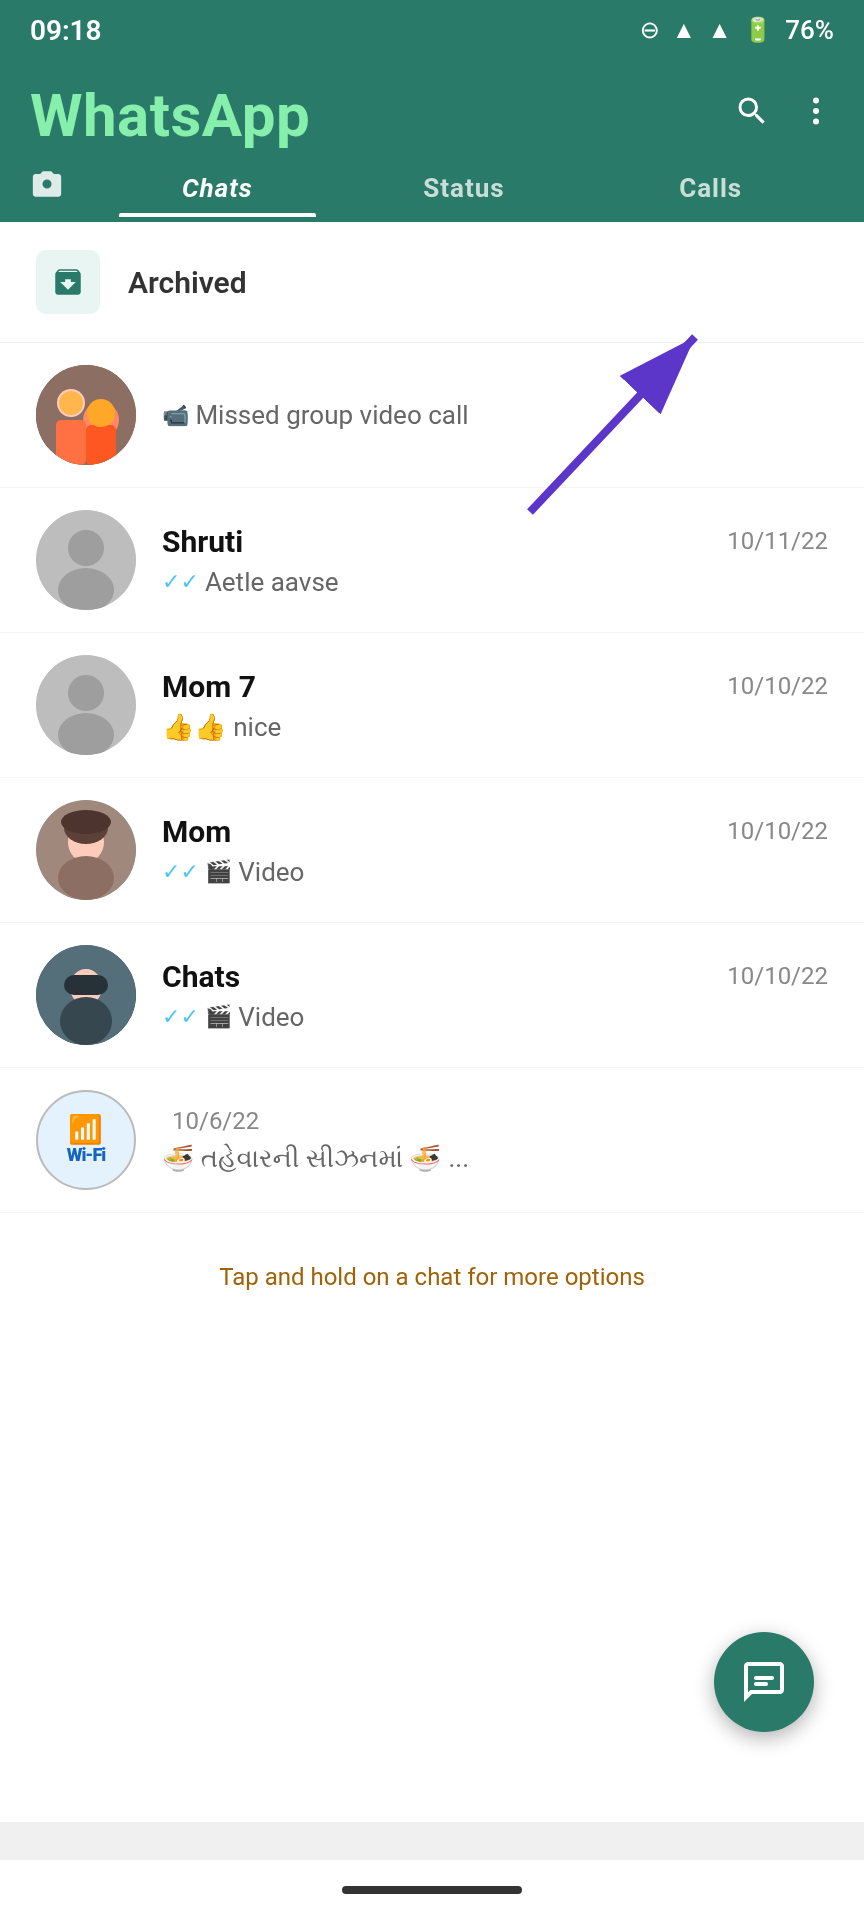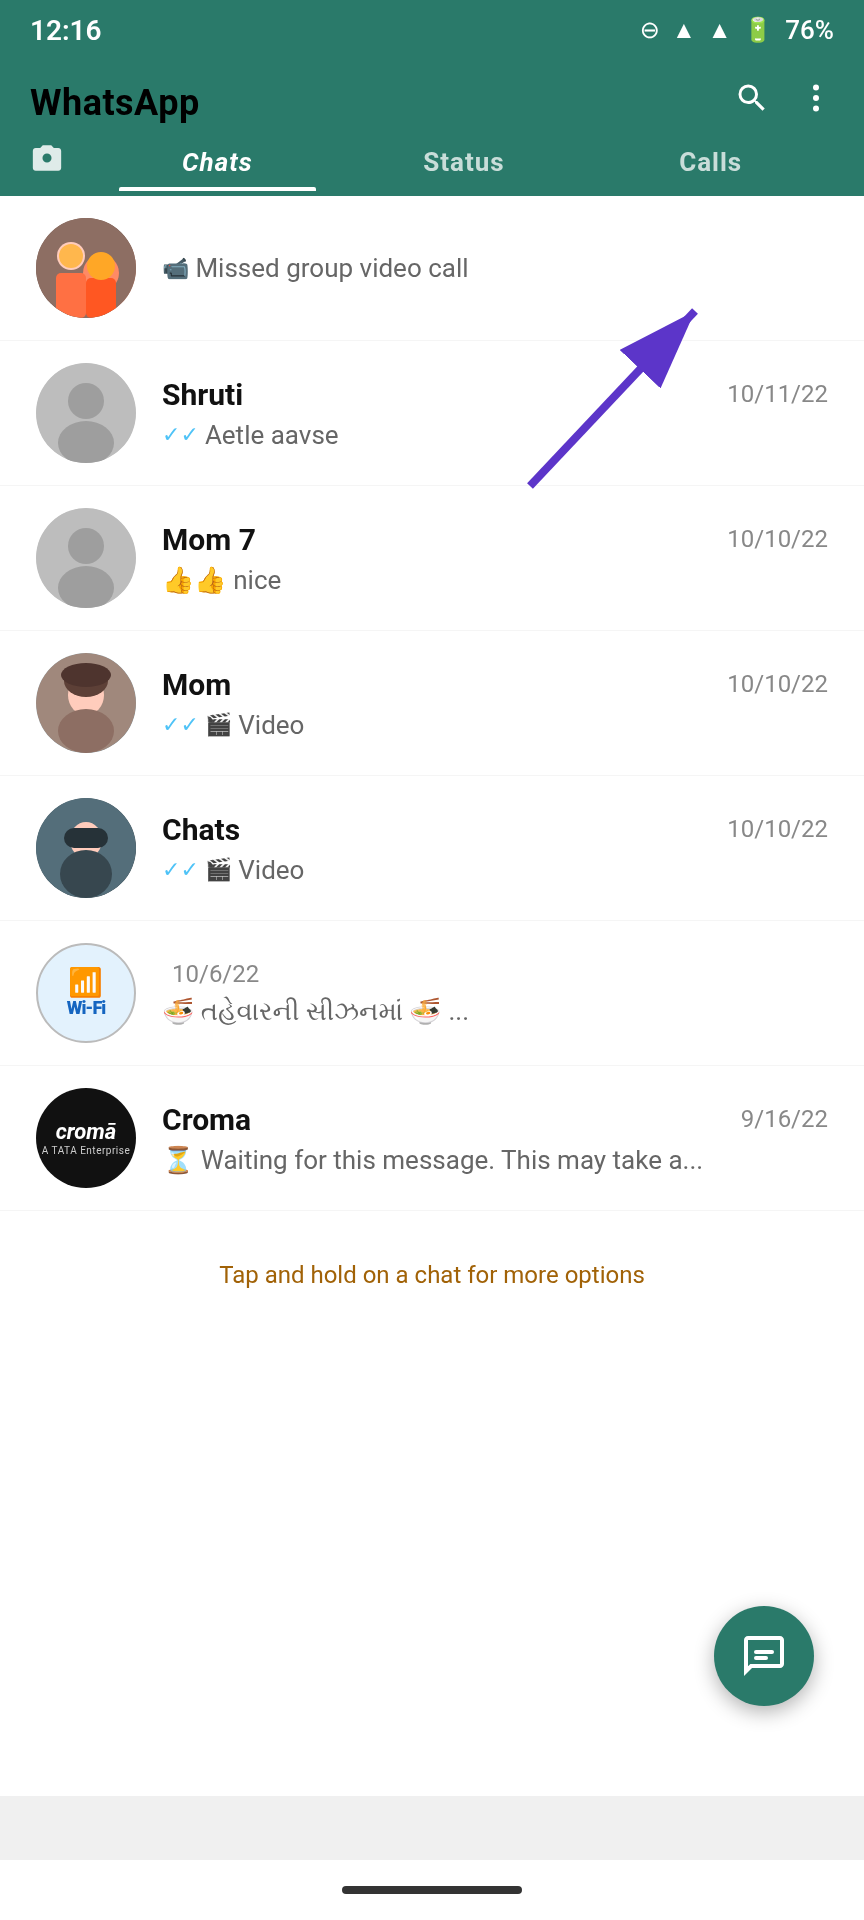--- a/index.html
+++ b/index.html
@@ -43,22 +43,22 @@
       background: #2a7a6a;
       padding: 20px 30px 0 30px;
     }
     .header-top {
       display: flex;
       align-items: center;
       justify-content: space-between;
       margin-bottom: 16px;
     }
     .app-title {
-      color: #000000;
-      font-size: 36px;
+      color: #86efac;
+      font-size: 60px;
       font-weight: 700;
       letter-spacing: 0.5px;
     }
     .header-actions {
       display: flex;
       gap: 28px;
       align-items: center;
     }
     .header-icon {
       color: white;
@@ -323,21 +323,21 @@
     .croma-sub {
       font-size: 10px;
       color: #ccc;
       letter-spacing: 0.5px;
     }
   </style>
 </head>
 <body>
 
 <div class="status-bar">
-  <span class="time">12:16</span>
+  <span class="time">09:18</span>
   <div class="status-icons">
     <span>⊖</span>
     <span>▲</span>
     <span>▲</span>
     <span>🔋</span>
     <span class="battery-text">76%</span>
   </div>
 </div>
 
 <div class="header">
@@ -381,20 +381,28 @@
 
   <svg class="arrow-overlay" viewBox="0 0 864 320" xmlns="http://www.w3.org/2000/svg">
     <defs>
       <marker id="arrowhead" markerWidth="10" markerHeight="7" refX="10" refY="3.5" orient="auto">
         <polygon points="0 0, 10 3.5, 0 7" fill="#5c35c9"></polygon>
       </marker>
     </defs>
     <line x1="530" y1="290" x2="695" y2="115" stroke="#5c35c9" stroke-width="8" marker-end="url(#arrowhead)"></line>
   </svg>
 
+  <div class="archived-row">
+    <div class="archived-icon">
+      <svg width="34" height="34" viewBox="0 0 24 24" fill="#2a7a6a">
+        <path d="M20.54 5.23l-1.39-1.68C18.88 3.21 18.47 3 18 3H6c-.47 0-.88.21-1.16.55L3.46 5.23C3.17 5.57 3 6.02 3 6.5V19c0 1.1.9 2 2 2h14c1.1 0 2-.9 2-2V6.5c0-.48-.17-.93-.46-1.27zM12 17.5L6.5 12H10v-2h4v2h3.5L12 17.5zM5.12 5l.81-1h12l.94 1H5.12z"></path>
+      </svg>
+    </div>
+    <span class="archived-label">Archived</span>
+  </div>
 
   <ul class="chat-list">
 
     <li class="chat-item">
       <div class="avatar avatar-nisha">
         <svg viewBox="0 0 100 100" xmlns="http://www.w3.org/2000/svg">
           <rect width="100" height="100" fill="#8d6e63"></rect>
           <circle cx="35" cy="38" r="14" fill="#ffccbc"></circle>
           <circle cx="65" cy="55" r="18" fill="#ff8a65"></circle>
           <rect x="20" y="55" width="30" height="45" fill="#ff7043" rx="5"></rect>
@@ -505,37 +513,20 @@
       <div class="chat-info">
         <div class="chat-name-row">
           <span class="chat-time">10/6/22</span>
         </div>
         <div class="chat-preview">
           <span>🍜 તહેવારની સીઝનમાં 🍜 ...</span>
         </div>
       </div>
     </li>
 
-    <li class="chat-item">
-      <div class="avatar croma" style="background:#111;">
-        <div class="croma-content">
-          <span class="croma-text">cromā</span>
-          <span class="croma-sub">A TATA Enterprise</span>
-        </div>
-      </div>
-      <div class="chat-info">
-        <div class="chat-name-row">
-          <span class="chat-name">Croma</span>
-          <span class="chat-time">9/16/22</span>
-        </div>
-        <div class="chat-preview">
-          <span>⏳ Waiting for this message. This may take a...</span>
-        </div>
-      </div>
-    </li>
 
   </ul>
 
   <p class="tip-text">Tap and hold on a chat for more options</p>
 
   <div class="fab">
     <svg width="48" height="48" viewBox="0 0 24 24" fill="white">
       <path d="M20 2H4c-1.1 0-2 .9-2 2v18l4-4h14c1.1 0 2-.9 2-2V4c0-1.1-.9-2-2-2zm0 14H5.17L4 17.17V4h16v12z"></path>
       <rect x="7" y="9" width="10" height="2" fill="white" rx="1"></rect>
       <rect x="7" y="12" width="7" height="2" fill="white" rx="1"></rect>

